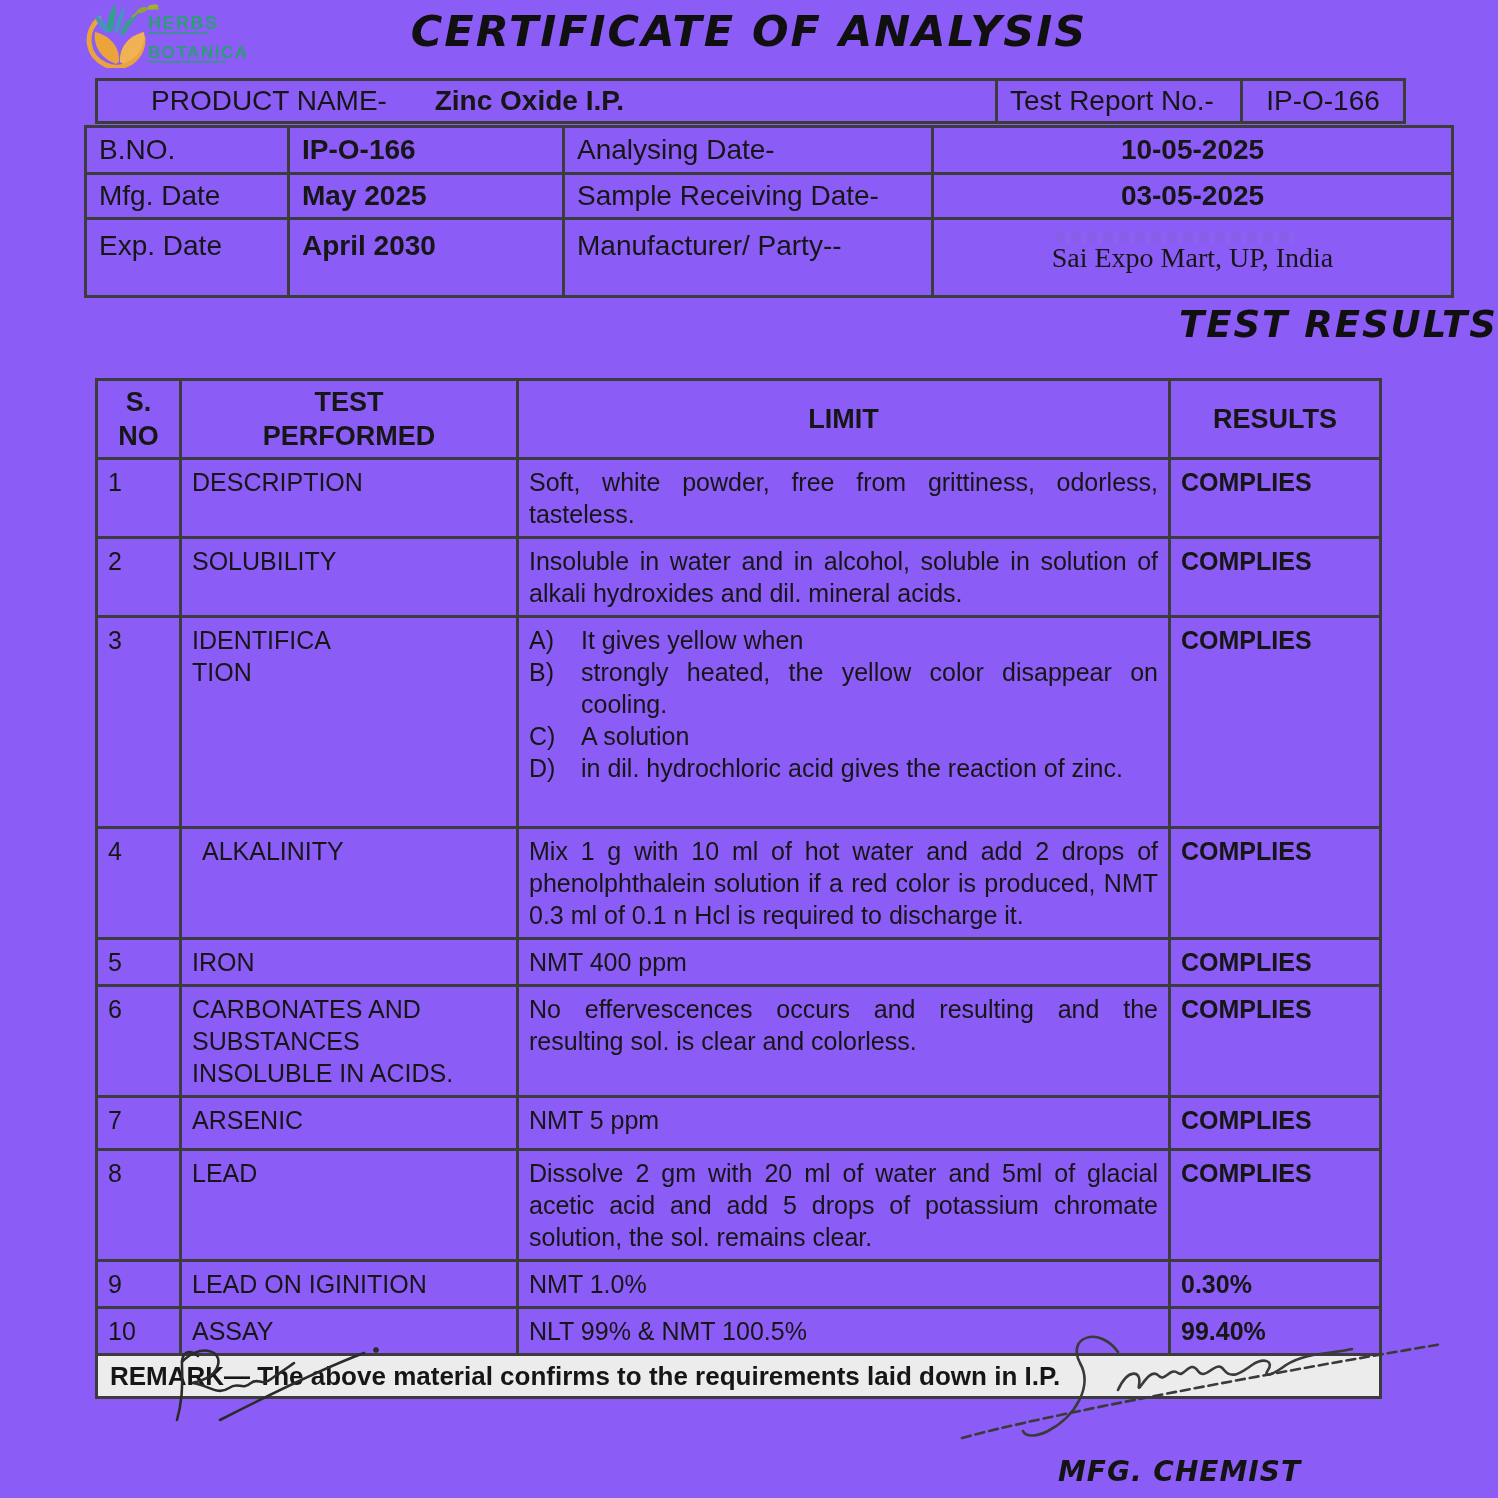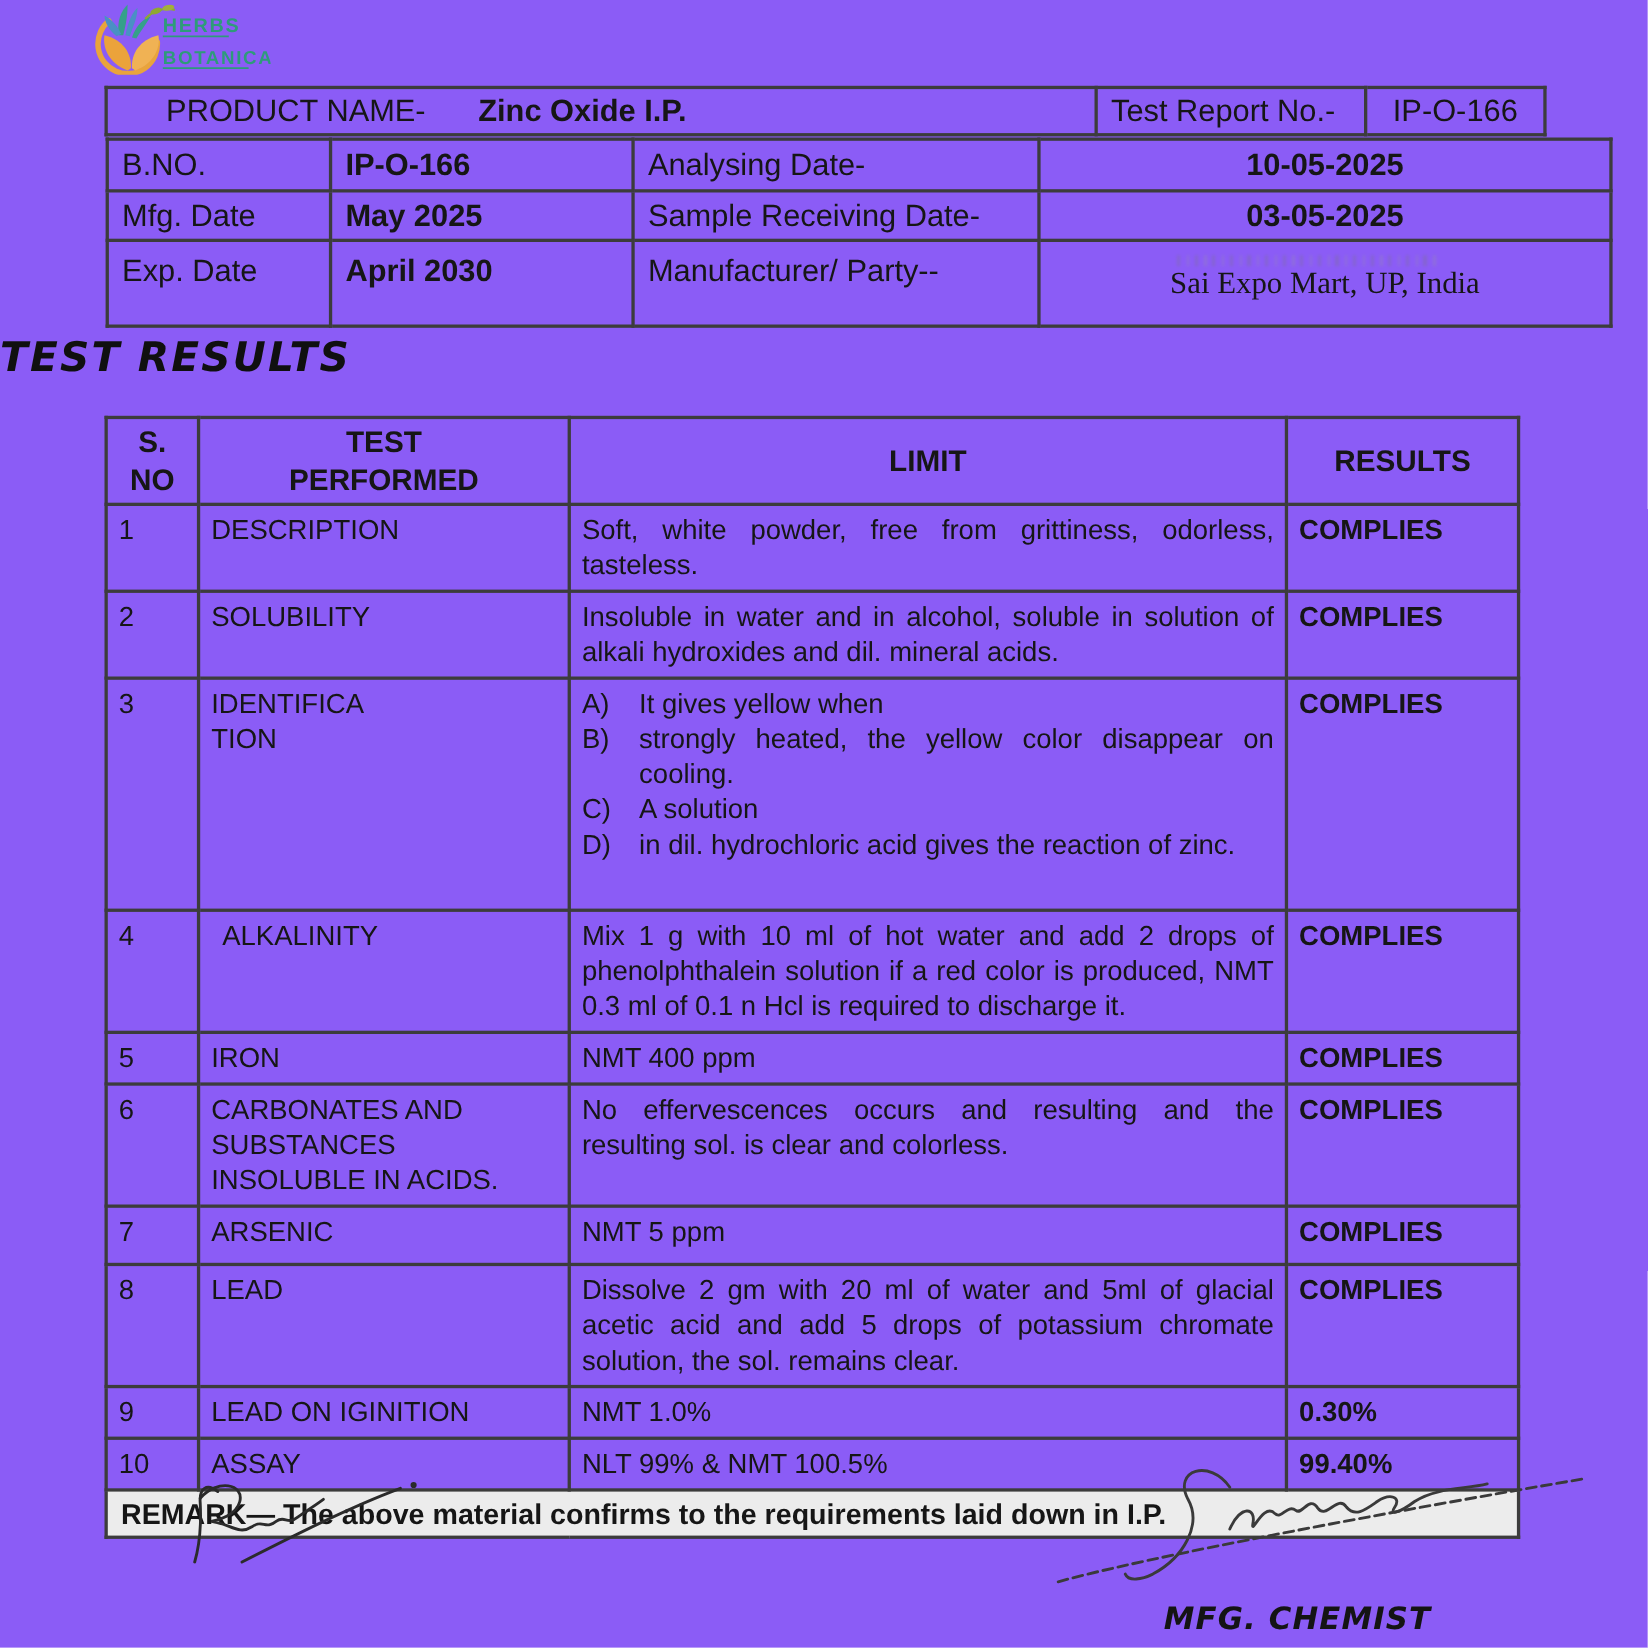--- a/index.html
+++ b/index.html
@@ -8,36 +8,36 @@
 
   
   .logo{position:absolute;left:86px;top:2px;width:160px;height:66px;}
   .doc-title{position:absolute;left:0;top:6px;width:100%;text-align:center;
       font-family:"DejaVu Sans",sans-serif;font-weight:900;font-style:italic;
       font-size:43px;letter-spacing:2px;color:#101010;margin:0;}
 
   
   table{border-collapse:collapse;table-layout:fixed;}
   .info-top{position:absolute;left:95px;top:78px;width:1308px;}
-  .info-main{position:absolute;left:96px;top:125px;width:1367px;}
+  .info-main{position:absolute;left:84px;top:125px;width:1367px;}
   .info-top td,.info-main td{border:3px solid #3c3c3c;padding:4px 12px;vertical-align:middle;
       font-size:28px;}
   .lbl{font-weight:normal;margin-left:41px;}
   .val{font-weight:bold;}
   .center{text-align:center;}
   .product-cell{font-weight:bold;font-size:29px;}
   .product-cell .pname{display:inline-block;margin-left:40px;}
   .mfr-cell{font-family:"Liberation Serif",serif;font-size:37px;text-align:center;
       position:relative;font-weight:normal;}
   .smudge{position:absolute;left:24%;top:12px;width:46%;height:10px;opacity:.30;
       filter:blur(1.6px);
       background:repeating-linear-gradient(90deg,#777 0 3px,transparent 3px 9px,#999 9px 11px,transparent 11px 16px);}
 
   
-  .section-title{position:absolute;left:0;top:303px;width:100%;text-align:left;
+  .section-title{position:absolute;left:0;top:303px;width:100%;text-align:right;
       font-family:"DejaVu Sans",sans-serif;font-weight:900;font-style:italic;
       font-size:37px;letter-spacing:2px;color:#101010;margin:0;}
 
   
   .results{position:absolute;left:95px;top:378px;width:1284px;}
   .results td,.results th{border:3px solid #3c3c3c;padding:6px 10px;vertical-align:top;
       font-size:25px;line-height:32px;}
   .results th{font-weight:bold;font-size:27px;text-align:center;vertical-align:middle;
       white-space:pre-line;line-height:34px;padding:4px 6px;}
   .c-sno{text-align:left;padding-left:14px;}
@@ -76,20 +76,21 @@
     <path d="M20 31 C13 25 9 18 9 12 C16 16 22 23 24 29 Z" fill="#4A90C4"></path>
     <path d="M46 15 C54 7 64 5 73 7" fill="none" stroke="#8FA832" stroke-width="2"></path>
     <ellipse cx="56" cy="8" rx="5.5" ry="2.6" fill="#8FA832" transform="rotate(-20 56 8)"></ellipse>
     <ellipse cx="67" cy="5" rx="5.5" ry="2.6" fill="#A2B03A" transform="rotate(-10 67 5)"></ellipse>
     <text x="62" y="27" font-size="18" fill="#2E9B7A">HERBS</text>
     <line x1="62" y1="31" x2="122" y2="31" stroke="#2E9B7A" stroke-width="1.6"></line>
     <text x="62" y="56" font-size="17" fill="#2E9B7A">BOTANICA</text>
     <line x1="62" y1="60" x2="140" y2="60" stroke="#2E9B7A" stroke-width="1.6"></line>
   </svg>
 
+  <h1 class="doc-title">CERTIFICATE OF ANALYSIS</h1>
 
   <table class="info-top">
     <colgroup>
         <col style="width:900px">
         <col style="width:245px">
         <col style="width:163px">
       </colgroup>
     <tbody>
         <tr>
       <td class="product-cell">

